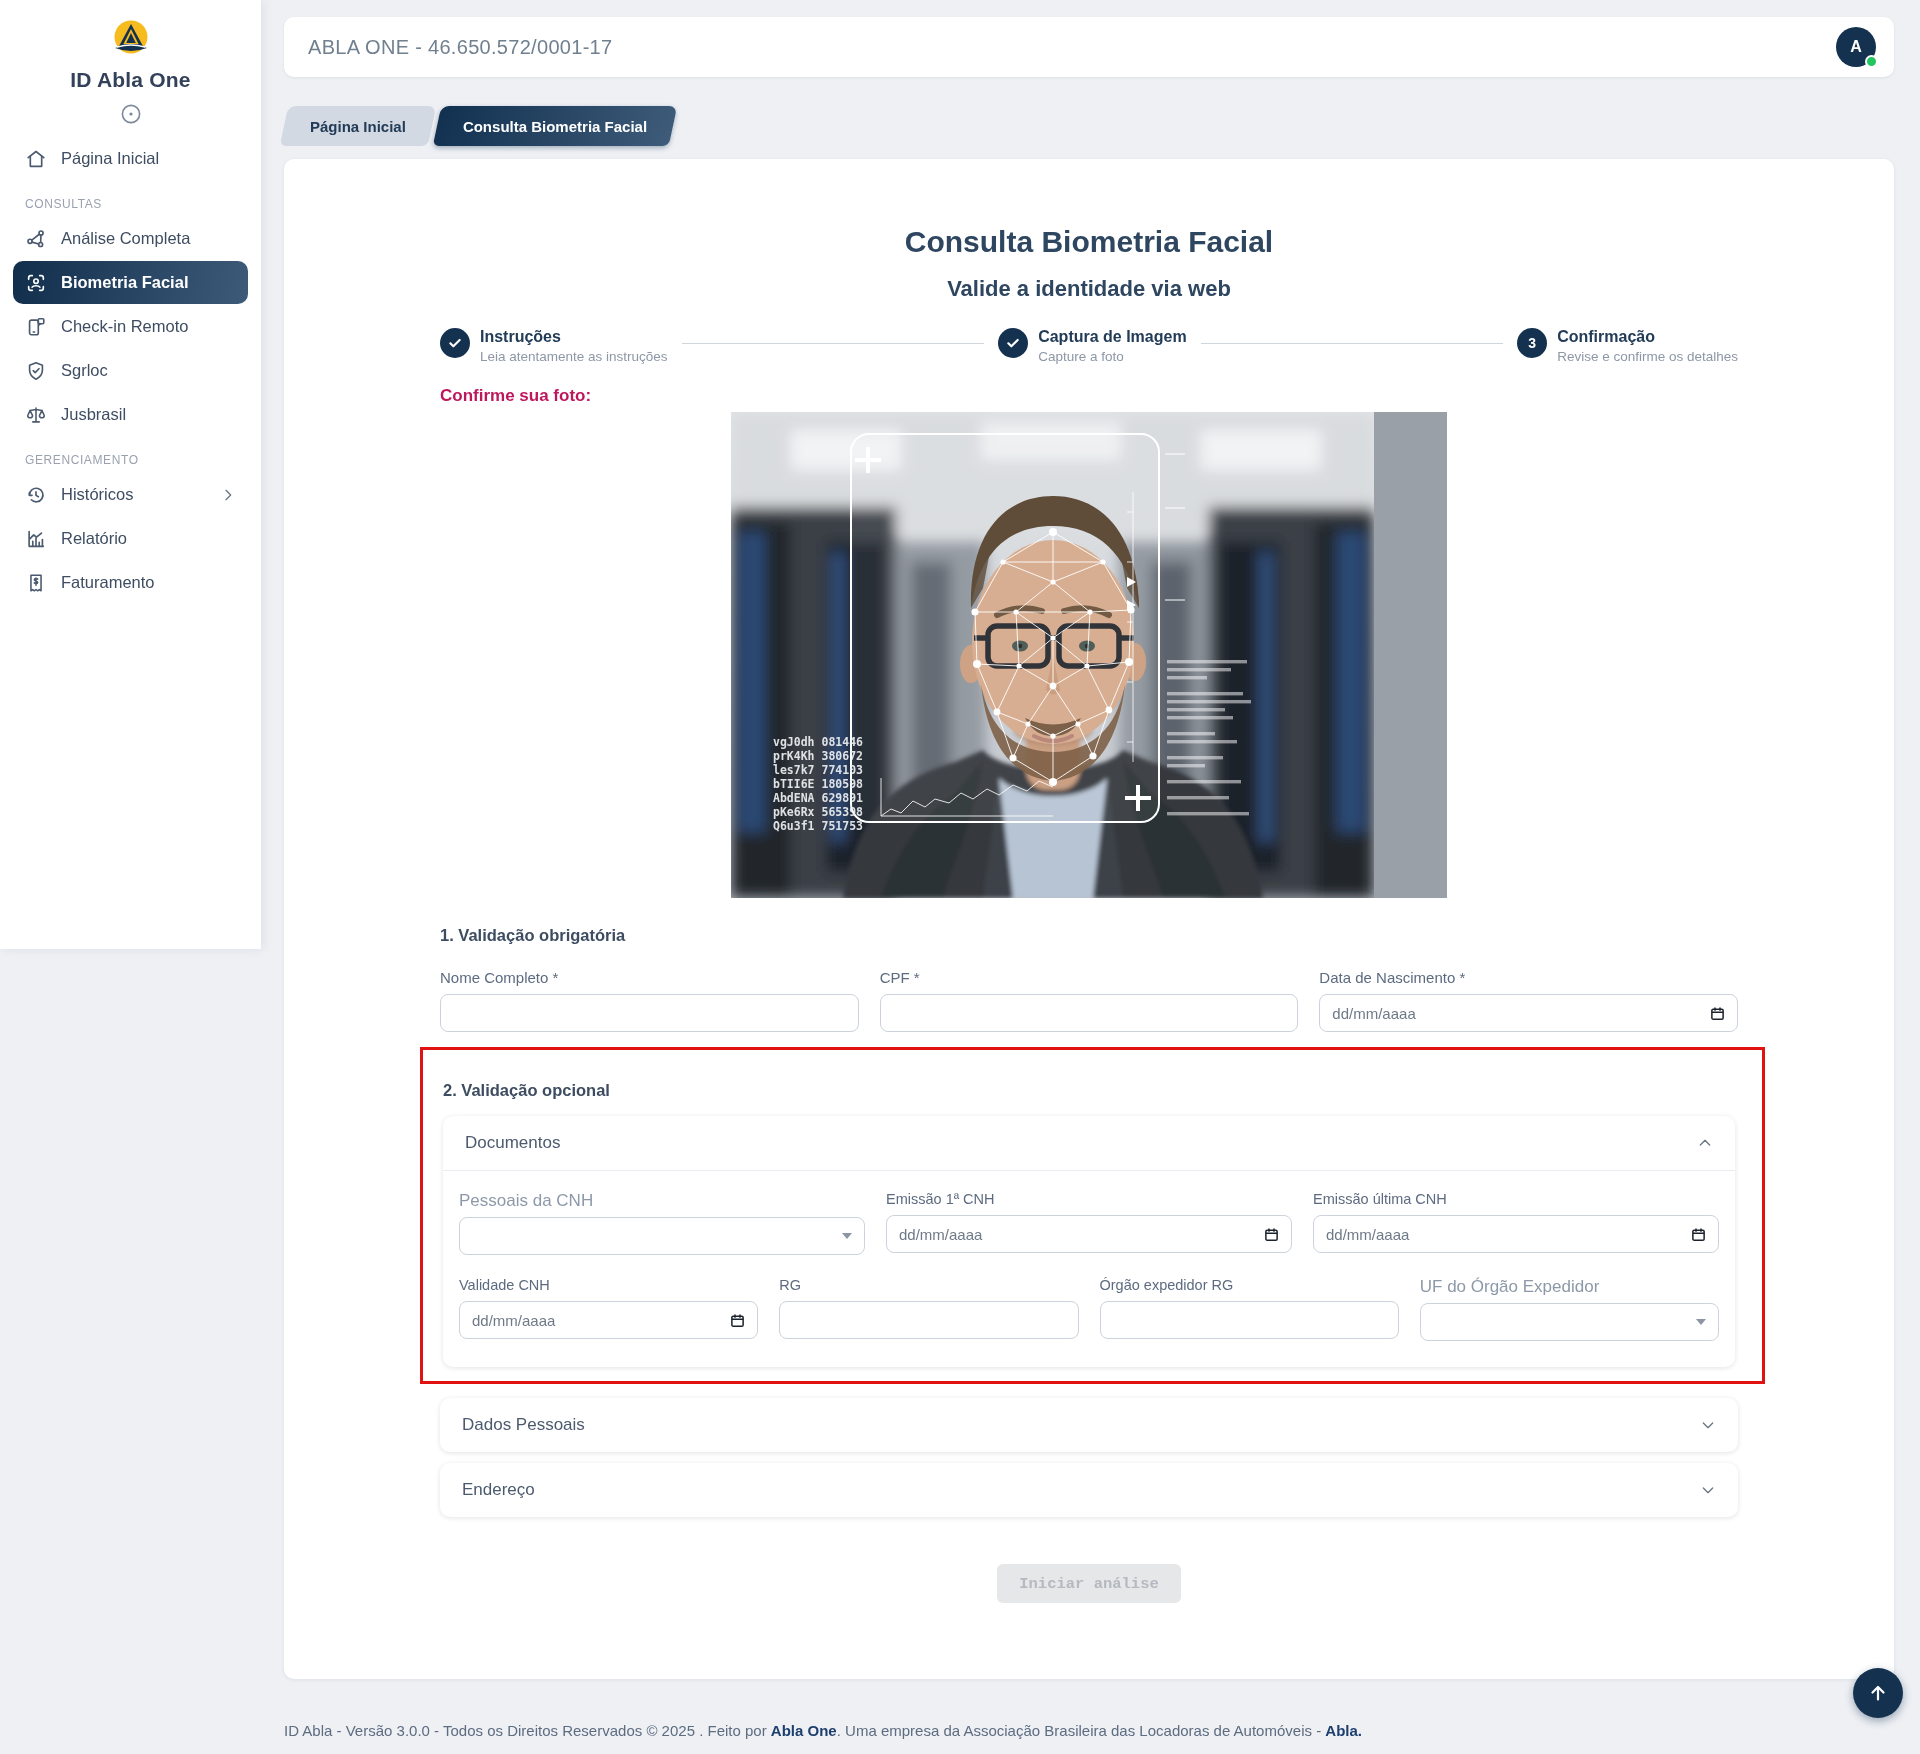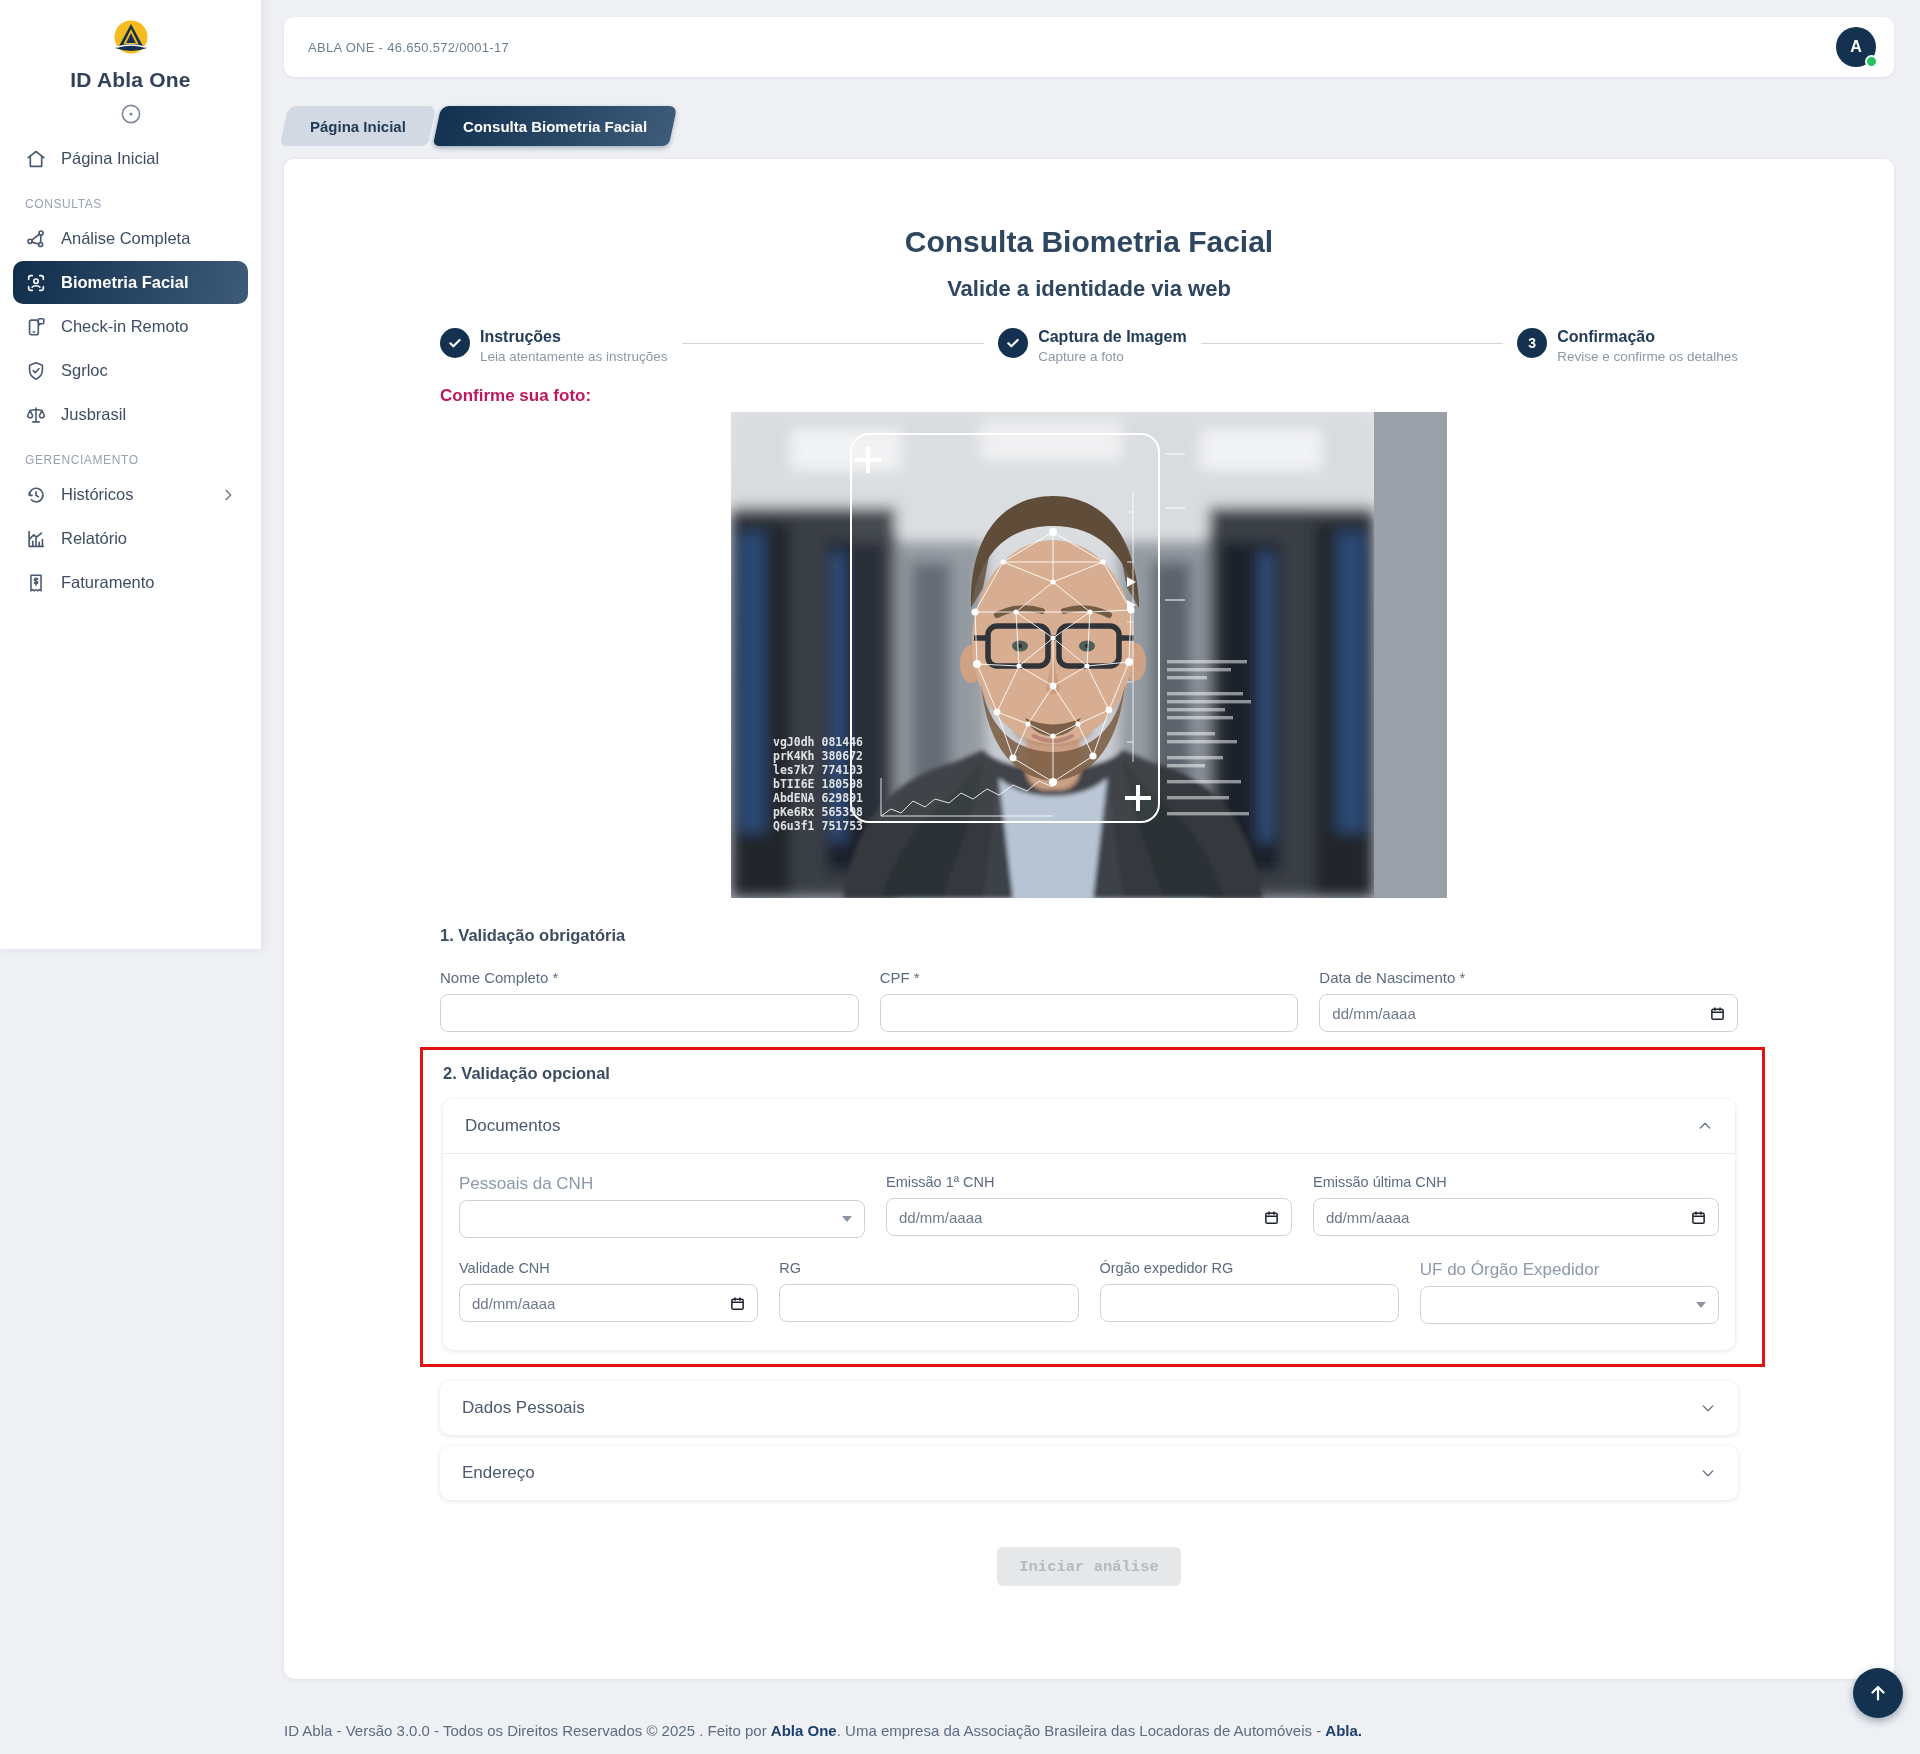--- a/index.html
+++ b/index.html
@@ -43,21 +43,21 @@
   }
 
   
   .main { position:absolute; left:261px; top:0; width:1659px; height:1754px; }
 
   .topbar {
     position:absolute; left:23px; top:17px; width:1610px; height:60px;
     background:#fff; border-radius:10px; box-shadow:0 1px 3px rgba(16,24,40,.07);
     display:flex; align-items:center; padding:0 10px 0 24px;
   }
-  .company { flex:1; font-size:13px; color:#71808f; letter-spacing:.3px; }
+  .company { flex:1; font-size:20px; color:#71808f; letter-spacing:.3px; }
   .avatar { position:relative; width:40px; height:40px; border-radius:50%;
     background:#14324f; color:#fff; display:flex; align-items:center; justify-content:center;
     font-size:16px; font-weight:700; cursor:pointer; margin-right:8px; }
   .avatar .status-dot { position:absolute; right:-2px; bottom:-1px; width:13px; height:13px;
     border-radius:50%; background:#22c55e; border:2px solid #fff; }
 
   .tabs { position:absolute; left:23px; top:106px; height:40px; display:flex; gap:5px; }
   .tab { position:relative; height:40px; display:flex; align-items:center; padding:0 26px; cursor:pointer; }
   .tab::before { content:""; position:absolute; inset:0; transform:skewX(-12deg); border-radius:8px 8px 6px 6px; }
   .tab.inactive::before { background:#d3d9e3; }
@@ -105,21 +105,21 @@
     display:flex; align-items:center; padding:0 12px; cursor:pointer;
   }
   .boxinput .ph { flex:1; font-size:15px; color:#6f7a88; }
   .boxinput .cal { width:15px; height:15px; color:#1c222b; }
   .boxinput .caret { width:0; height:0; border-left:5px solid transparent; border-right:5px solid transparent;
     border-top:6px solid #8b95a3; margin-left:auto; }
 
   
   .red-box {
     margin:15px -27px 14px -20px; border:3px solid #e11212;
-    padding:7px 27px 14px 20px;
+    padding:24px 27px 14px 20px;
   }
   .opt-title { margin:7px 0 16px 0; }
 
   .accordion { background:#fff; border-radius:10px; box-shadow:0 1px 5px rgba(16,24,40,.12); }
   .acc-header { height:54px; display:flex; align-items:center; justify-content:space-between;
     padding:0 22px; cursor:pointer; }
   .acc-title { font-size:17px; color:#4c5a6e; }
   .acc-chev { width:16px; height:16px; color:#6b7685; }
   .acc-body { border-top:1px solid #e9ecf0; padding:20px 16px 26px 16px; }
   .frow.docs2 { margin-top:22px; }

